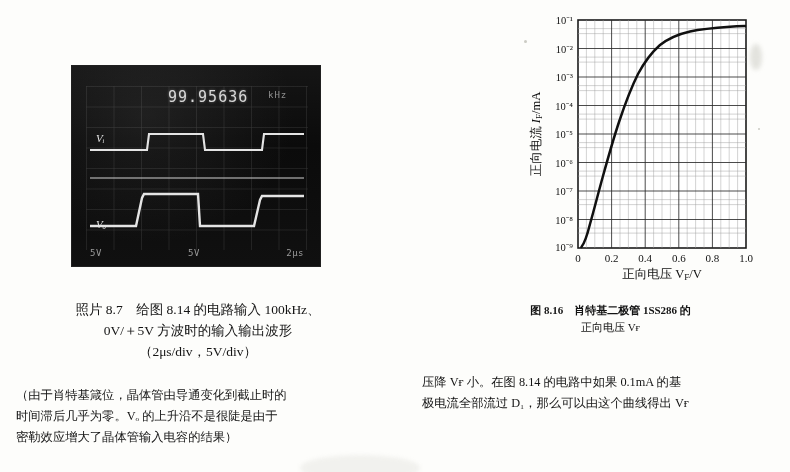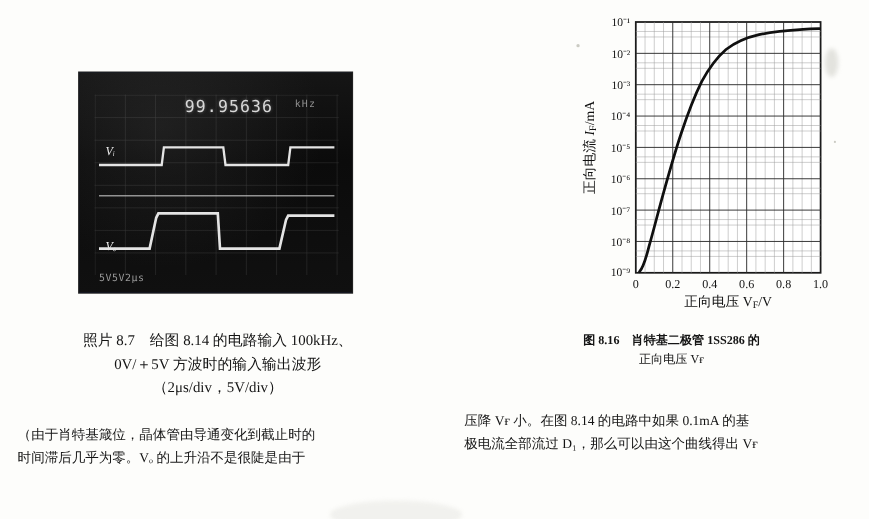--- a/index.html
+++ b/index.html
@@ -91,20 +91,21 @@
     font-family: "Liberation Serif", serif;
     font-size: 11px;
     font-style: italic;
     color: #e6e6e6;
   }
   .scope-bottom {
     position: absolute;
     left: 18px; top: 182px;
     width: 214px;
     display: flex;
+    justify-content: space-between;
     font-family: "DejaVu Sans Mono", monospace;
     font-size: 9px;
     color: #9a9a9a;
     letter-spacing: 0.5px;
   }
 
   
   .cap-block {
     position: absolute;
     text-align: center;
@@ -203,20 +204,21 @@
 
     <div class="cap-block cap-left">
       <div class="l1">照片 8.7　给图 8.14 的电路输入 100kHz、</div>
       <div class="l2">0V/＋5V 方波时的输入输出波形</div>
       <div class="l3">（2μs/div，5V/div）</div>
     </div>
 
     <div class="note note-left">
       <div>（由于肖特基箴位，晶体管由导通变化到截止时的</div>
       <div>时间滞后几乎为零。Vₒ 的上升沿不是很陡是由于</div>
+      <div>密勒效应增大了晶体管输入电容的结果）</div>
     </div>
   </div>
 
   <div class="right-col">
 
     <div class="fig-wrap">
       <svg width="250" height="272" viewBox="0 0 250 272">
 
         <rect x="60" y="12" width="168" height="228" fill="#ffffff" stroke="#1b1b1b" stroke-width="1.6"></rect>
 

